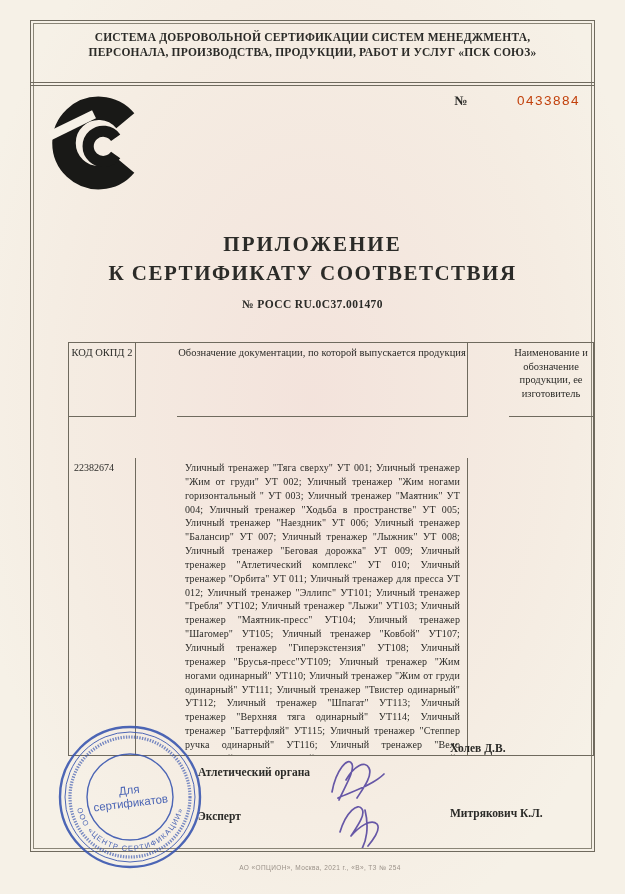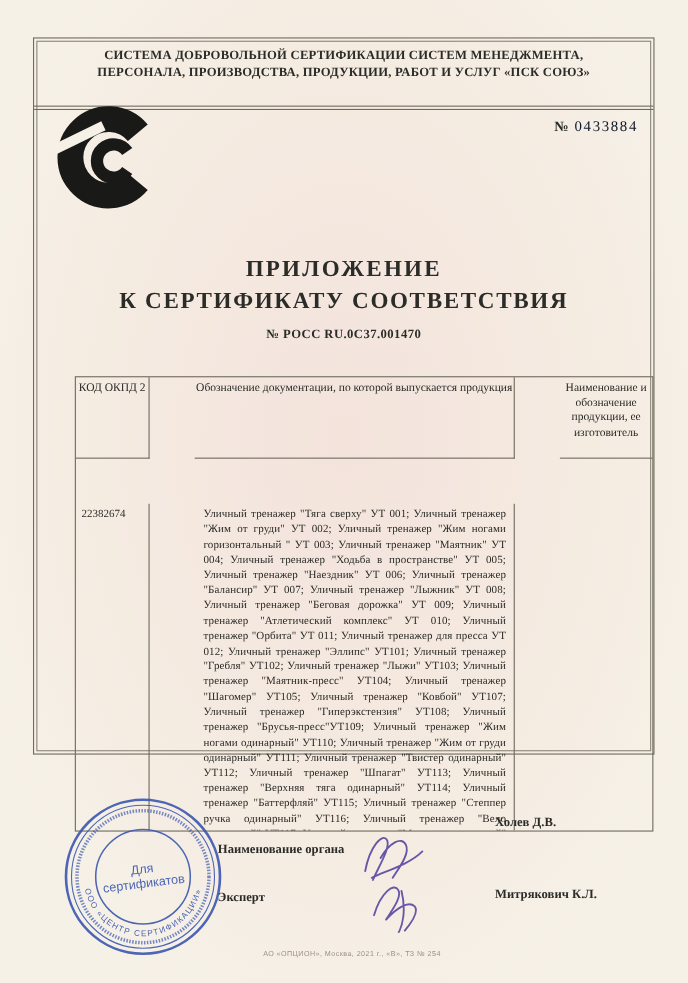--- a/index.html
+++ b/index.html
@@ -10,21 +10,21 @@
     color:#2b2b28;
     background:#f6f1e7;
     overflow:hidden;
   }
   .paper-tint{
     position:absolute; inset:0;
     background:radial-gradient(ellipse at 50% 45%, rgba(236,190,190,.28) 0%, rgba(236,200,190,.12) 55%, rgba(0,0,0,0) 80%);
     pointer-events:none;
   }
   .frame{
-    position:absolute; left:30px; top:34px; width:565px; height:652px;
+    position:absolute; left:30px; top:20px; width:565px; height:832px;
     border:1.5px solid #6f6a5e;
   }
   .frame-inner{
     position:absolute; inset:2px;
     border:1px solid #8a8577;
   }
   
   .header-box{
     position:absolute; left:0; top:0; width:100%; height:61px;
     padding-top:9px; text-align:center;
@@ -35,22 +35,22 @@
   }
   .reg-line{ font-weight:bold; font-size:11.5px; margin-top:3px; word-spacing:6px; }
   .header-sep{ position:absolute; left:0; top:61px; width:100%; border-top:1px solid #6f6a5e; }
   .header-sep2{ position:absolute; left:0; top:64px; width:100%; border-top:1px solid #6f6a5e; }
   
   .serial{
     position:absolute; right:14px; top:72px;
     font-size:13px; font-weight:bold; letter-spacing:1px;
   }
   .serial .digits{
-    font-family:Liberation Serif, serif;
-    color:#0f172a; font-weight:normal; font-size:13.5px; letter-spacing:1.5px;
+    font-family:Liberation Sans, sans-serif;
+    color:#c2410c; font-weight:normal; font-size:13.5px; letter-spacing:1.5px;margin-left:44px;
   }
   
   .logo{ position:absolute; left:45px; top:96px; }
   
   .title-block{ position:absolute; left:0; top:232px; width:625px; text-align:center; }
   .title-l1{ font-size:21px; font-weight:bold; letter-spacing:2px; }
   .title-l2{ font-size:21px; font-weight:bold; letter-spacing:1.5px; margin-top:4px; }
   .cert-no{ position:absolute; left:0; top:298px; width:625px; text-align:center; font-size:11.5px; font-weight:bold; letter-spacing:.4px; }
   
   .ctable{
@@ -121,21 +121,21 @@
 
 <div class="ctable">
   <div class="cell th">КОД ОКПД 2</div>
   <div class="cell th">Обозначение документации, по которой выпускается продукция</div>
   <div class="cell th">Наименование и обозначение продукции, ее изготовитель</div>
   <div class="cell body-row td-code">22382674</div>
   <div class="cell body-row td-products">Уличный тренажер "Тяга сверху" УТ 001; Уличный тренажер "Жим от груди" УТ 002; Уличный тренажер "Жим ногами горизонтальный " УТ 003; Уличный тренажер "Маятник" УТ 004; Уличный тренажер "Ходьба в пространстве" УТ 005; Уличный тренажер "Наездник" УТ 006; Уличный тренажер "Балансир" УТ 007; Уличный тренажер "Лыжник" УТ 008; Уличный тренажер "Беговая дорожка" УТ 009; Уличный тренажер "Атлетический комплекс" УТ 010; Уличный тренажер "Орбита" УТ 011; Уличный тренажер для пресса УТ 012; Уличный тренажер "Эллипс" УТ101; Уличный тренажер "Гребля" УТ102; Уличный тренажер "Лыжи" УТ103; Уличный тренажер "Маятник-пресс" УТ104; Уличный тренажер "Шагомер" УТ105; Уличный тренажер "Ковбой" УТ107; Уличный тренажер "Гиперэкстензия" УТ108; Уличный тренажер "Брусья-пресс"УТ109; Уличный тренажер "Жим ногами одинарный" УТ110; Уличный тренажер "Жим от груди одинарный"  УТ111; Уличный тренажер "Твистер одинарный" УТ112; Уличный тренажер "Шпагат" УТ113; Уличный тренажер "Верхняя тяга одинарный"  УТ114; Уличный тренажер "Баттерфляй" УТ115; Уличный тренажер "Степпер ручка одинарный" УТ116; Уличный тренажер "Вело одинарный" УТ117; Уличный тренажер "Маятник одинарный"  УТ118; Уличный тренажер "Флекс" УТ119; Уличный тренажер "Твистер сидя" УТ120; Уличный тренажер "Скамья для пресса" УТ121; Уличный тренажер "ШУТрвал одинарный" УТ122; Уличный тренажер "Каталка одинарная" УТ123; Уличный тренажер "Барабан для бега" УТ124; Уличный тренажер "Беговая дорожка"УТ125; Уличный тренажер "Штурвал двойной" УТ201; Уличный тренажер "Брусья-пресс двойной" УТ202; Уличный тренажер "Жим ногами двойной" УТ203; Уличный тренажер "Жим от груди двойной" УТ204; Уличный тренажер "Твистер двойной" УТ205; Уличный тренажер "Шпагат двойной" УТ206; Уличный тренажер "Верхняя тяга двойная" УТ207; Уличный тренажер "Баттерфляй двойной" УТ208; Уличный тренажер "Степпер двойной" УТ209; Уличный тренажер "Лыжи двойные" УТ210; Уличный тренажер "Вело двойной" УТ211; Уличный тренажер "Маятник двойной" УТ212; Уличный тренажер "Скамья для пресса двойная" УТ213; Уличный тренажер "Шагомер двойной" УТ214; Уличный тренажер "Каталка двойная" УТ215; Уличный тренажер "Твистер сидя двойной" УТ216; Уличный тренажер" Турник разнохватовый двойной" УТ217; Уличный тренажер "Штурвал Пресс Супер</div>
   <div class="cell body-row"></div>
 </div>
 
-<div class="sig-row sig-label-1">Наименование органа</div>
+<div class="sig-row sig-label-1">Атлетический органа</div>
 <div class="sig-row sig-name-1">Холев Д.В.</div>
 <div class="sig-row sig-label-2">Эксперт</div>
 <div class="sig-row sig-name-2">Митрякович К.Л.</div>
 
 <svg class="sig-strokes" width="100" height="100" viewBox="0 0 100 100">
   <g stroke="#5747a0" stroke-width="1.7" fill="none" stroke-linecap="round" stroke-linejoin="round" opacity=".9">
     <path d="M14 44 C 18 22, 30 8, 34 16 C 37 23, 26 40, 21 52 M 28 32 C 36 18, 47 12, 51 20 C 55 28, 44 42, 39 50 M 20 50 C 32 44, 54 38, 66 26"></path>
     <path d="M22 84 C 28 64, 40 54, 44 61 C 48 67, 38 80, 33 88 C 41 79, 53 70, 59 76 C 63 81, 55 92, 50 98 M 47 62 C 51 78, 49 94, 42 104"></path>
   </g>
 </svg>

